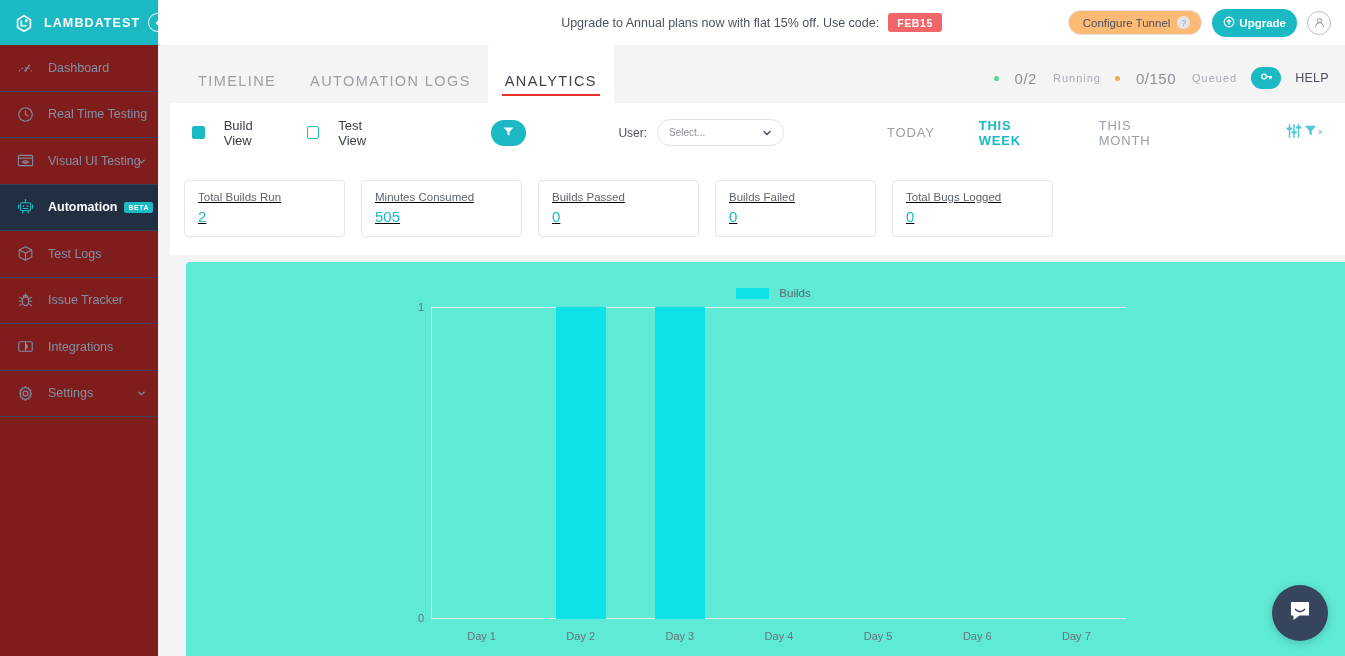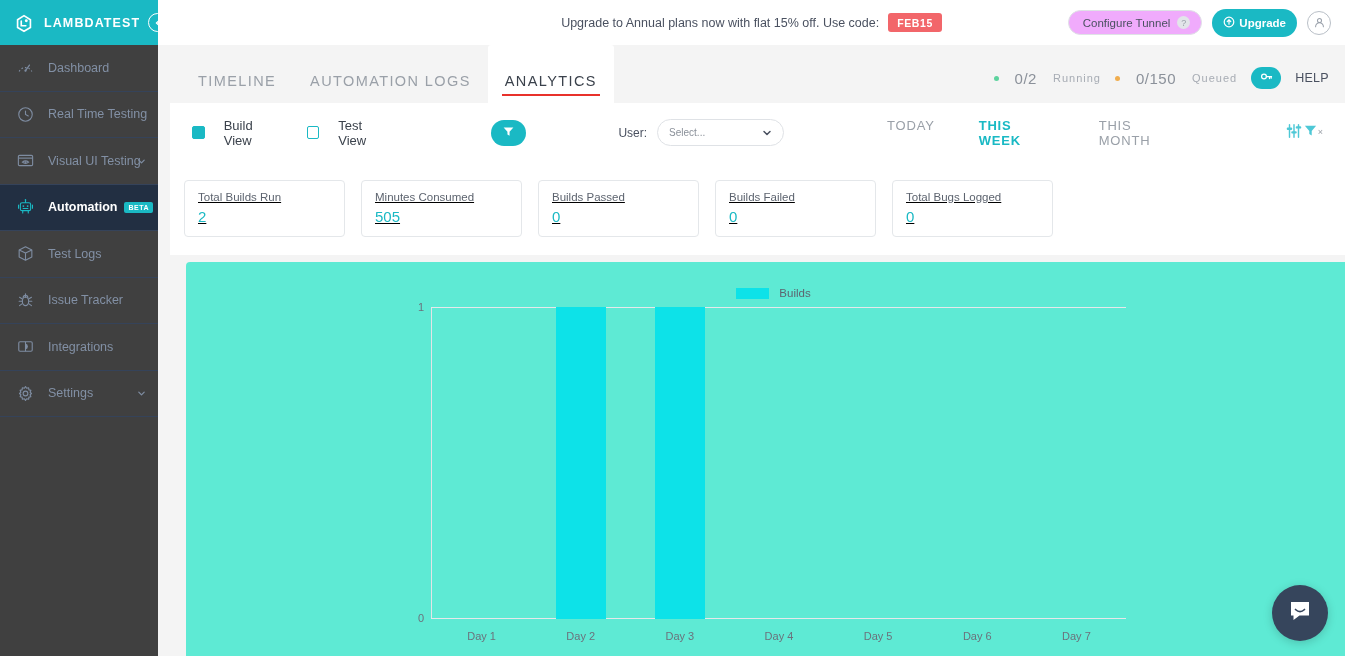--- a/index.html
+++ b/index.html
@@ -6,21 +6,21 @@
   html, body {
     width: 1345px; height: 656px;
     font-family: "Liberation Sans", sans-serif;
     background: #f2f2f2; overflow: hidden;
   }
   #app { position: relative; width: 1345px; height: 656px; background: #f4f4f4; }
 
   
   #sidebar {
     position: absolute; left: 0; top: 0; width: 158px; height: 656px;
-    background: #404040;
+    background: #7f1d1d;
   }
   .brand {
     height: 45px; background: #1ab9c4; display: flex; align-items: center;
     padding-left: 13px; position: relative;
   }
   .brand-logo { width: 22px; height: 22px; flex: 0 0 22px; }
   .brand-name {
     color: #ffffff; font-size: 12.5px; font-weight: bold; letter-spacing: 1.1px;
     margin-left: 9px;
   }
@@ -64,21 +64,21 @@
   #promo-code {
     margin-left: 9px; background: #f2666a; color: #ffffff; font-size: 10.5px;
     font-weight: bold; letter-spacing: 0.6px; padding: 3.5px 9px; border-radius: 3px;
     pointer-events: auto; cursor: pointer;
   }
   #topbar-right {
     position: absolute; right: 14px; display: flex; align-items: center; gap: 10px;
   }
   #tunnel-btn {
     display: flex; align-items: center; gap: 7px; border: 1px solid #dfe2e6;
-    border-radius: 14px; padding: 5px 11px 5px 14px; background: #f0abfc;
+    border-radius: 14px; padding: 5px 11px 5px 14px; background: #fdba74;
     cursor: pointer;
   }
   #tunnel-btn .label { font-size: 11.5px; color: #4a5160; }
   .q-icon {
     width: 13px; height: 13px; border-radius: 50%; background: #e2e5e9;
     color: #9aa1ab; font-size: 9px; display: flex; align-items: center;
     justify-content: center;
   }
   #upgrade-btn {
     display: flex; align-items: center; gap: 4px; background: #1ab9c4;
@@ -144,21 +144,21 @@
   }
   #user-filter { display: flex; align-items: center; gap: 10px; margin-left: 92px; }
   #user-filter .fl-label { font-size: 12px; color: #4a5160; }
   #user-select {
     width: 127px; height: 27px; border: 1px solid #dfe2e6; border-radius: 14px;
     background: #ffffff; display: flex; align-items: center; padding: 0 11px;
     cursor: pointer;
   }
   #user-select .sel-value { font-size: 10px; color: #8a9099; }
   #user-select .chev { margin-left: auto; color: #4a5160; }
-  #range-group { display: flex; align-items: flex-start; margin-left: 81px; }
+  #range-group { display: flex; align-items: center; margin-left: 81px; }
   .range-btn {
     font-size: 13px; letter-spacing: 0.8px; color: #9aa0a8; cursor: pointer;
     padding: 0 22px;
   }
   .range-btn.active { color: #1ab9c4; font-weight: bold; }
   #sliders-btn { margin-left: 79px; cursor: pointer; }
   #clear-filter-btn {
     margin-left: auto; cursor: pointer; display: flex; align-items: flex-start;
   }
   #clear-filter-btn .x-mark { font-size: 9px; color: #9aa0a8; margin-top: 4px; }

